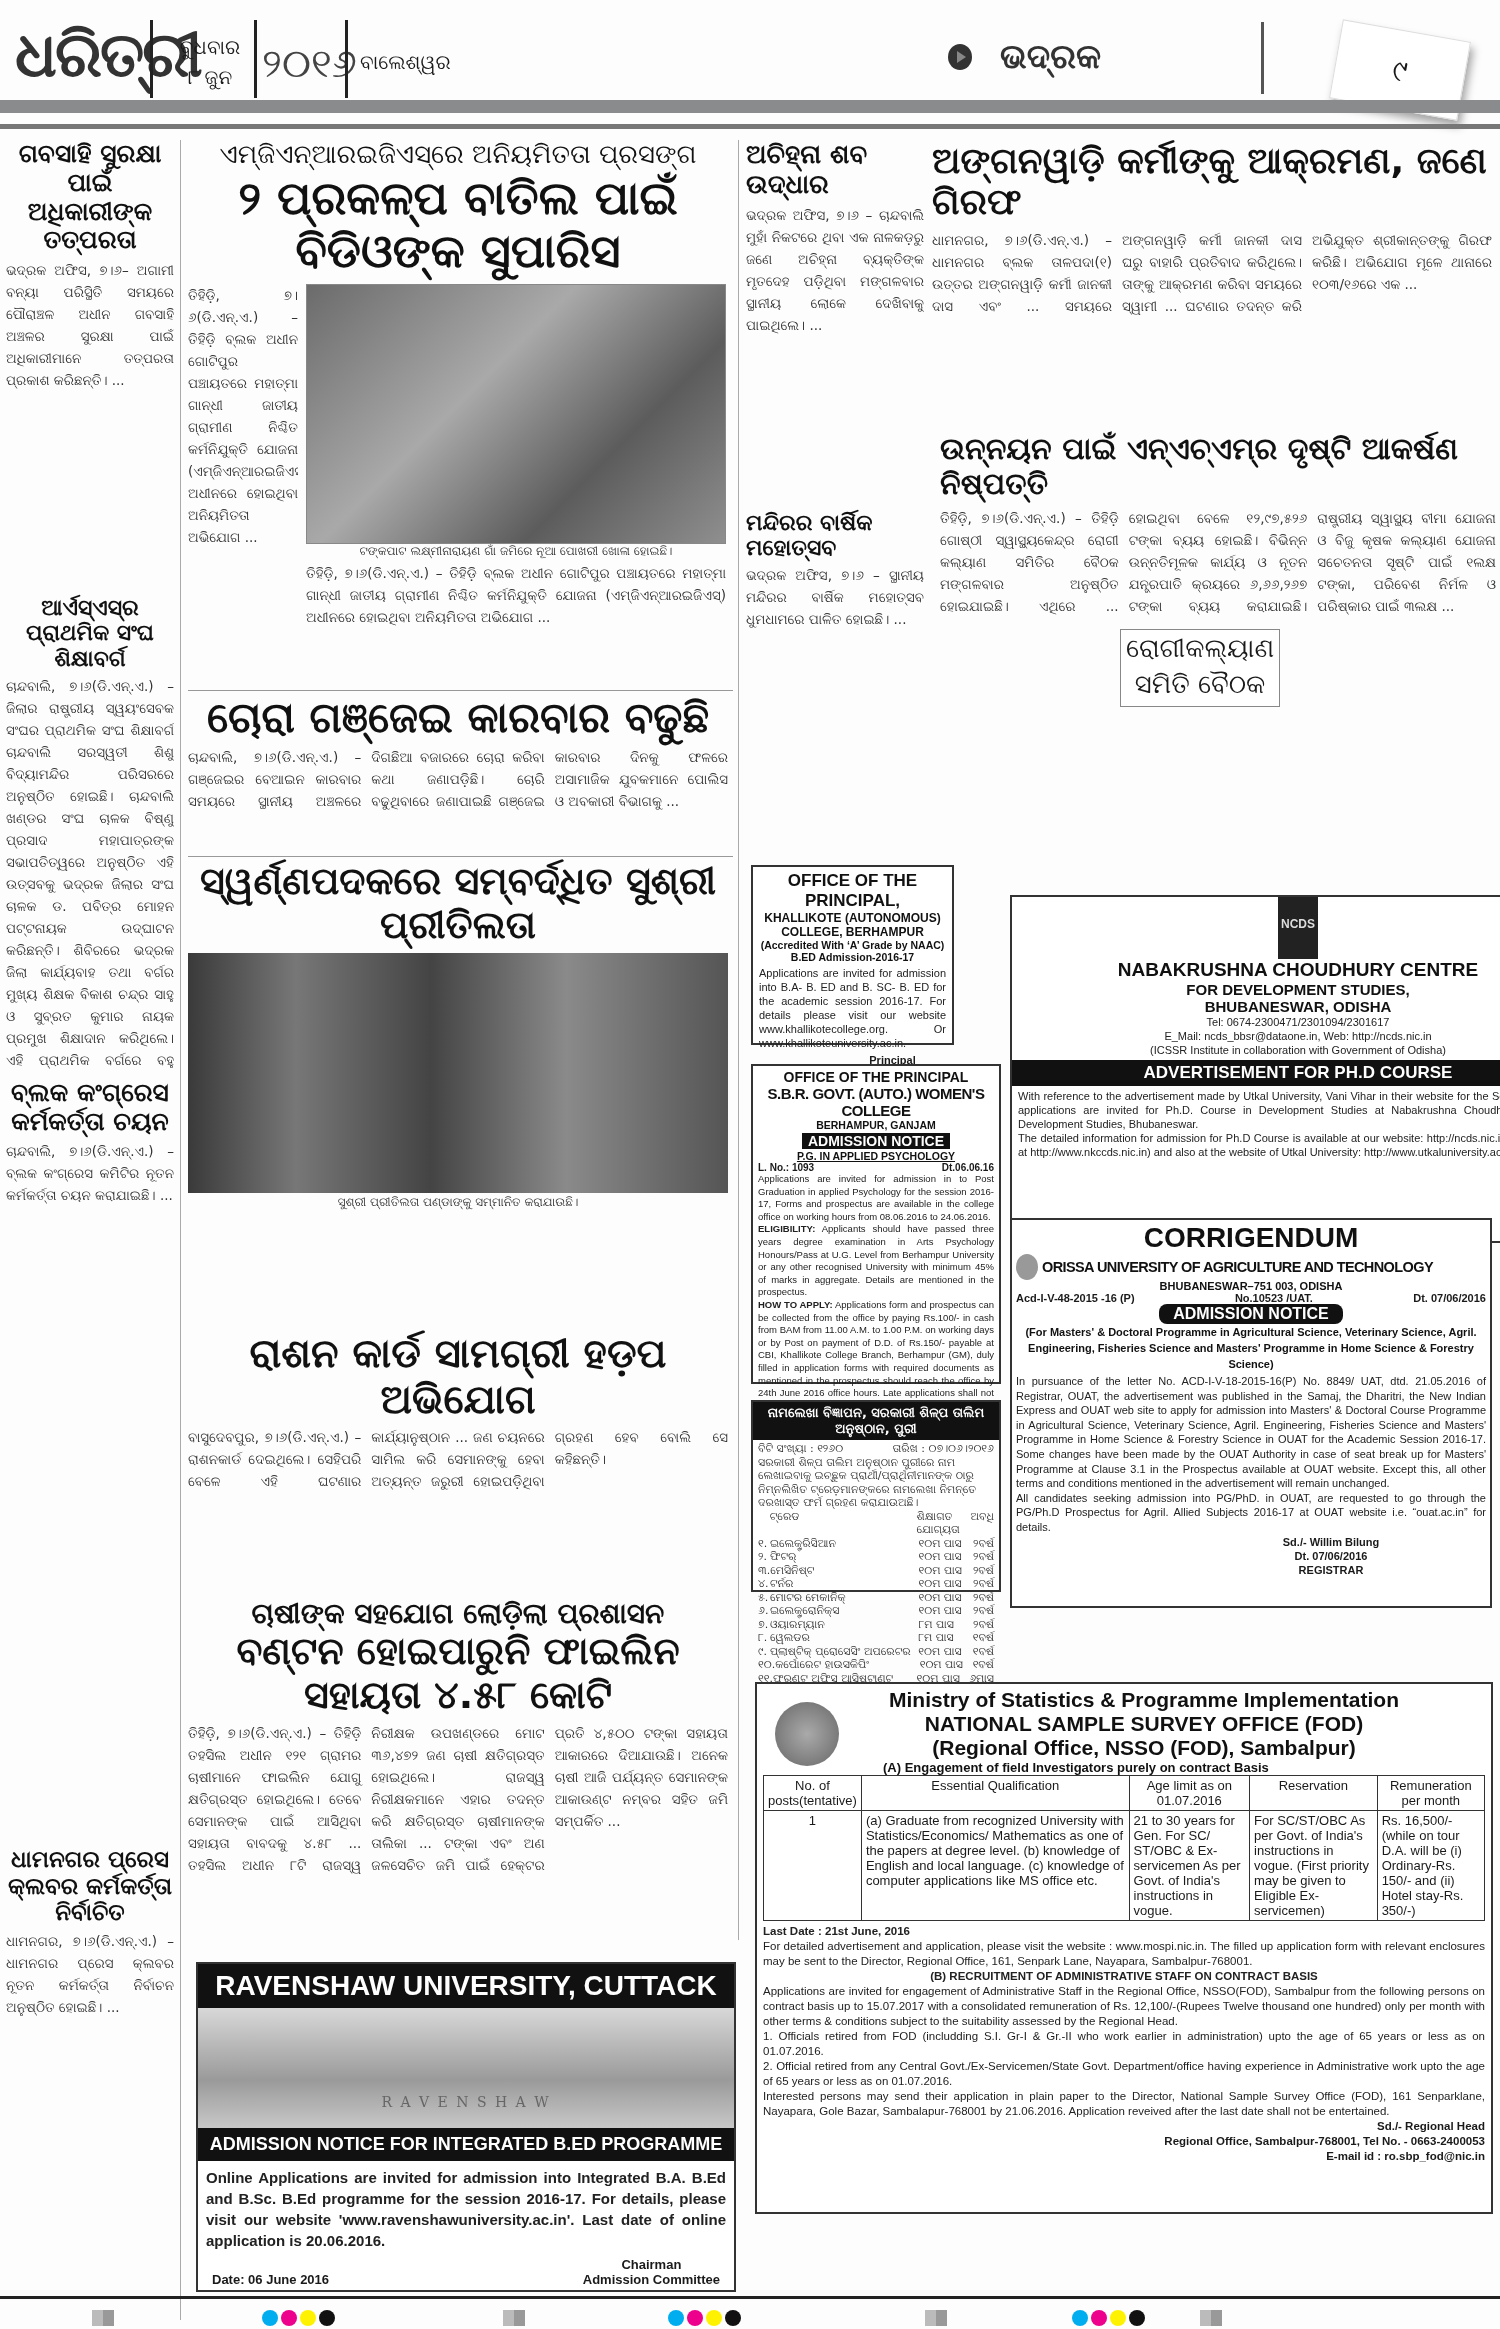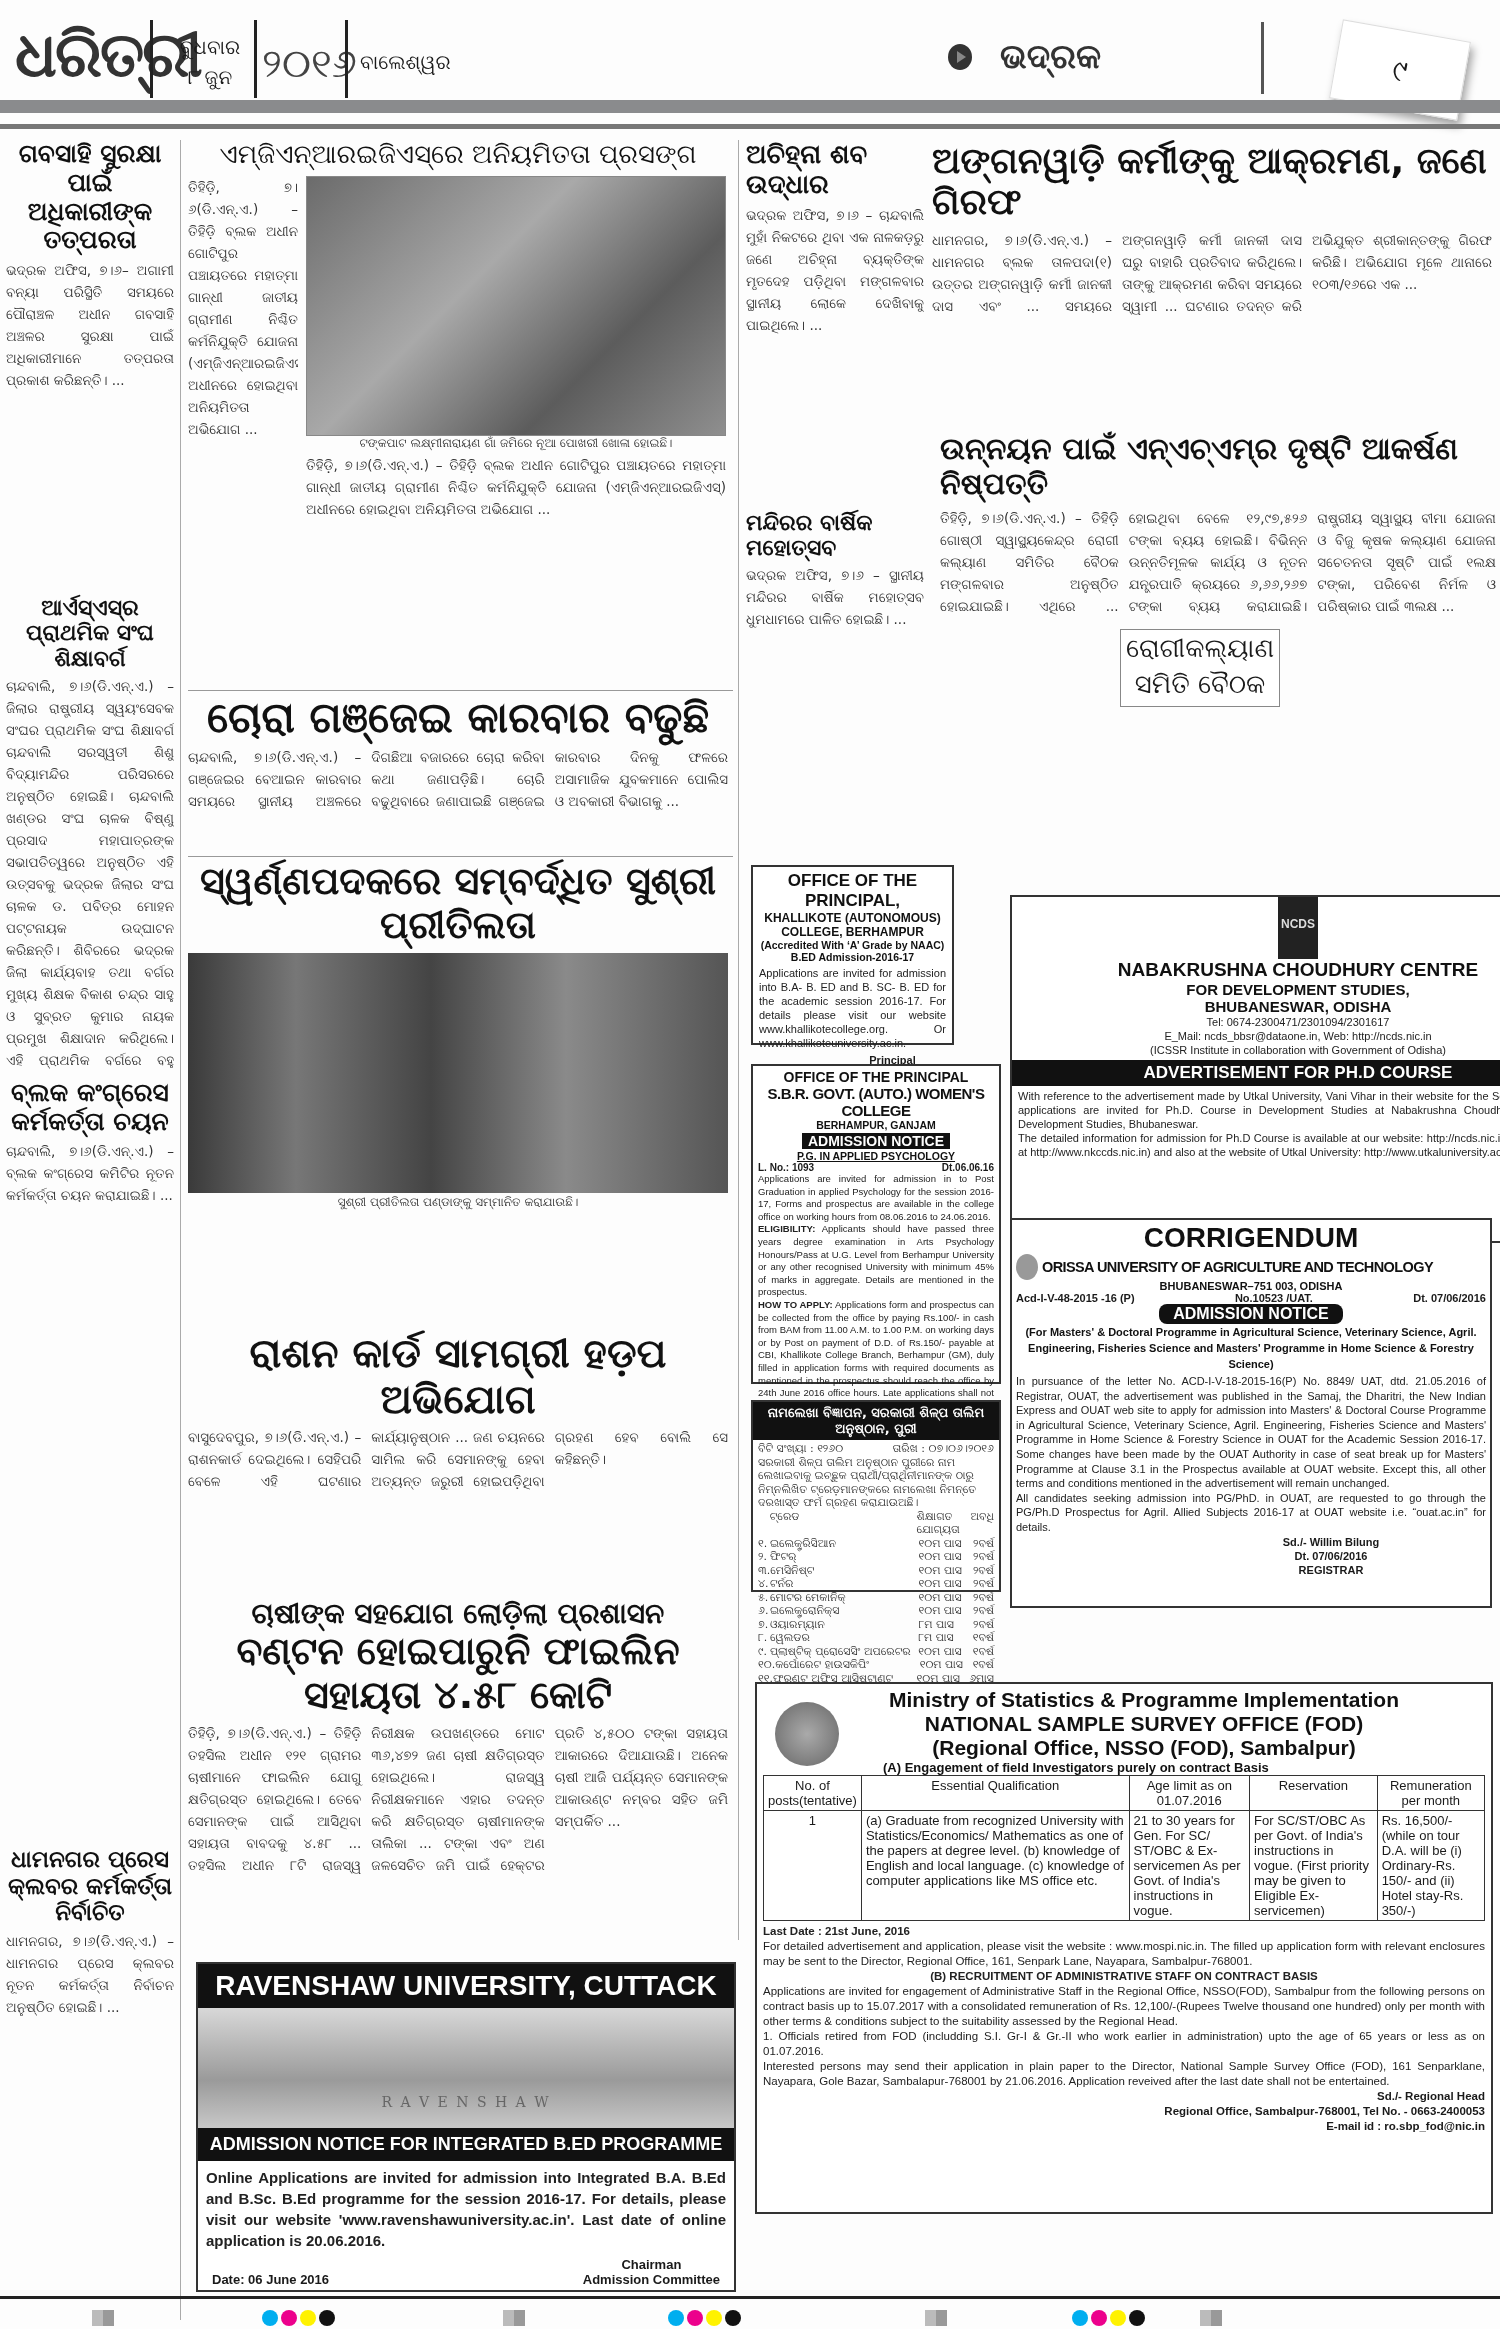--- a/index.html
+++ b/index.html
@@ -69,20 +69,21 @@
   <div class="col" style="height:400px;margin-top:4px">ଚାନ୍ଦବାଲି, ୭।୬(ଡି.ଏନ୍.ଏ.) – ଜିଲାର ରାଷ୍ଟ୍ରୀୟ ସ୍ୱୟଂସେବକ ସଂଘର ପ୍ରାଥମିକ ସଂଘ ଶିକ୍ଷାବର୍ଗ ଚାନ୍ଦବାଲି ସରସ୍ୱତୀ ଶିଶୁ ବିଦ୍ୟାମନ୍ଦିର ପରିସରରେ ଅନୁଷ୍ଠିତ ହୋଇଛି। ଚାନ୍ଦବାଲି ଖଣ୍ଡର ସଂଘ ଚାଳକ ବିଷ୍ଣୁ ପ୍ରସାଦ ମହାପାତ୍ରଙ୍କ ସଭାପତିତ୍ୱରେ ଅନୁଷ୍ଠିତ ଏହି ଉତ୍ସବକୁ ଭଦ୍ରକ ଜିଲାର ସଂଘ ଚାଳକ ଡ. ପବିତ୍ର ମୋହନ ପଟ୍ଟନାୟକ ଉଦ୍‌ଘାଟନ କରିଛନ୍ତି। ଶିବିରରେ ଭଦ୍ରକ ଜିଲା କାର୍ଯ୍ୟବାହ ତଥା ବର୍ଗର ମୁଖ୍ୟ ଶିକ୍ଷକ ବିକାଶ ଚନ୍ଦ୍ର ସାହୁ ଓ ସୁବ୍ରତ କୁମାର ନାୟକ ପ୍ରମୁଖ ଶିକ୍ଷାଦାନ କରିଥିଲେ। ଏହି ପ୍ରାଥମିକ ବର୍ଗରେ ବହୁ ଶିକ୍ଷକ, ପ୍ରବନ୍ଧକ ଓ ସ୍ଥାନୀୟ ସ୍ୱୟଂସେବକମାନେ ଯୋଗଦାନ କରିଥିବା ବେଳେ ଜିଲାରୁ ଆସିଥିବା ବହୁ ଶିକ୍ଷାର୍ଥୀ ଅଂଶଗ୍ରହଣ କରିଛନ୍ତି।</div>
   <div class="hl" style="font-size:25px;text-align:center;margin-top:4px">ବ୍ଲକ କଂଗ୍ରେସ କର୍ମକର୍ତ୍ତା ଚୟନ</div>
   <div class="col" style="height:700px;margin-top:4px">ଚାନ୍ଦବାଲି, ୭।୬(ଡି.ଏନ୍.ଏ.) – ବ୍ଲକ କଂଗ୍ରେସ କମିଟିର ନୂତନ କର୍ମକର୍ତ୍ତା ଚୟନ କରାଯାଇଛି। ...</div>
   <div class="hl" style="font-size:23px;text-align:center;margin-top:6px">ଧାମନଗର ପ୍ରେସ କ୍ଲବର କର୍ମକର୍ତ୍ତା ନିର୍ବାଚିତ</div>
   <div class="col" style="height:330px;margin-top:4px">ଧାମନଗର, ୭।୬(ଡି.ଏନ୍.ଏ.) – ଧାମନଗର ପ୍ରେସ କ୍ଲବର ନୂତନ କର୍ମକର୍ତ୍ତା ନିର୍ବାଚନ ଅନୁଷ୍ଠିତ ହୋଇଛି। ...</div>
 </div>
 <div class="abs rule-v" style="left:180px;top:140px;height:2180px"></div>
 
 <div class="abs" style="left:188px;top:140px;width:540px">
   <div class="hl" style="font-size:26px;font-weight:normal;text-align:center">ଏମ୍‌ଜିଏନ୍‌ଆରଇଜିଏସ୍‌ରେ ଅନିୟମିତତା ପ୍ରସଙ୍ଗ</div>
+  <div class="hl" style="font-size:46px;text-align:center;margin-top:2px">୨ ପ୍ରକଳ୍ପ ବାତିଲ ପାଇଁ ବିଡିଓଙ୍କ ସୁପାରିସ</div>
   <div style="display:flex;gap:8px;margin-top:6px">
     <div class="col" style="width:110px;height:490px">ତିହିଡ଼ି, ୭।୬(ଡି.ଏନ୍.ଏ.) – ତିହିଡ଼ି ବ୍ଲକ ଅଧୀନ ଗୋଟିପୁର ପଞ୍ଚାୟତରେ ମହାତ୍ମା ଗାନ୍ଧୀ ଜାତୀୟ ଗ୍ରାମୀଣ ନିଶ୍ଚିତ କର୍ମନିଯୁକ୍ତି ଯୋଜନା (ଏମ୍‌ଜିଏନ୍‌ଆରଇଜିଏସ୍) ଅଧୀନରେ ହୋଇଥିବା ଅନିୟମିତତା ଅଭିଯୋଗ ...</div>
     <div style="width:420px">
       <div class="photo" style="height:260px;border:1px solid #888"></div>
       <div class="caption">ଟଙ୍କପାଟ ଲକ୍ଷ୍ମୀନାରାୟଣ ଗାଁ ଜମିରେ ନୂଆ ପୋଖରୀ ଖୋଳା ହୋଇଛି।</div>
       <div class="col" style="height:210px;margin-top:4px">ତିହିଡ଼ି, ୭।୬(ଡି.ଏନ୍.ଏ.) – ତିହିଡ଼ି ବ୍ଲକ ଅଧୀନ ଗୋଟିପୁର ପଞ୍ଚାୟତରେ ମହାତ୍ମା ଗାନ୍ଧୀ ଜାତୀୟ ଗ୍ରାମୀଣ ନିଶ୍ଚିତ କର୍ମନିଯୁକ୍ତି ଯୋଜନା (ଏମ୍‌ଜିଏନ୍‌ଆରଇଜିଏସ୍) ଅଧୀନରେ ହୋଇଥିବା ଅନିୟମିତତା ଅଭିଯୋଗ ...</div>
     </div>
   </div>
 </div>
 <div class="abs rule-h" style="left:188px;top:690px;width:545px;height:1px;background:#999"></div>
@@ -332,20 +333,21 @@
           <td>Rs. 16,500/- (while on tour D.A. will be (i) Ordinary-Rs. 150/- and (ii) Hotel stay-Rs. 350/-)</td>
         </tr>
   </tbody>
     </table>
   <div class="ad-body" style="font-size:11.5px;line-height:15px;margin-top:3px">
     <div style="font-weight:bold">Last Date : 21st June, 2016</div>
     <div>For detailed advertisement and application, please visit the website : www.mospi.nic.in. The filled up application form with relevant enclosures may be sent to the Director, Regional Office, 161, Senpark Lane, Nayapara, Sambalpur-768001.</div>
     <div style="font-weight:bold;text-align:center">(B) RECRUITMENT OF ADMINISTRATIVE STAFF ON CONTRACT BASIS</div>
     <div>Applications are invited for engagement of Administrative Staff in the Regional Office, NSSO(FOD), Sambalpur from the following persons on contract basis up to 15.07.2017 with a consolidated remuneration of Rs. 12,100/-(Rupees Twelve thousand one hundred) only per month with other terms &amp; conditions subject to the suitability assessed by the Regional Head.</div>
     <div>1. Officials retired from FOD (includding S.I. Gr-I &amp; Gr.-II who work earlier in administration) upto the age of 65 years or less as on 01.07.2016.</div>
+    <div>2. Official retired from any Central Govt./Ex-Servicemen/State Govt. Department/office having experience in Administrative work upto the age of 65 years or less as on 01.07.2016.</div>
     <div>Interested persons may send their application in plain paper to the Director, National Sample Survey Office (FOD), 161 Senparklane, Nayapara, Gole Bazar, Sambalapur-768001 by 21.06.2016. Application reveived after the last date shall not be entertained.</div>
   </div>
   <div style="text-align:right;font-family:'Liberation Sans',sans-serif;font-weight:bold;font-size:11.5px;line-height:15px">
     <div>Sd./- Regional Head</div>
     <div>Regional Office, Sambalpur-768001, Tel No. - 0663-2400053</div>
     <div>E-mail id : ro.sbp_fod@nic.in</div>
   </div>
 </div>
 
 <div class="abs" style="left:0;top:2296px;width:1500px;height:3px;background:#222"></div>

